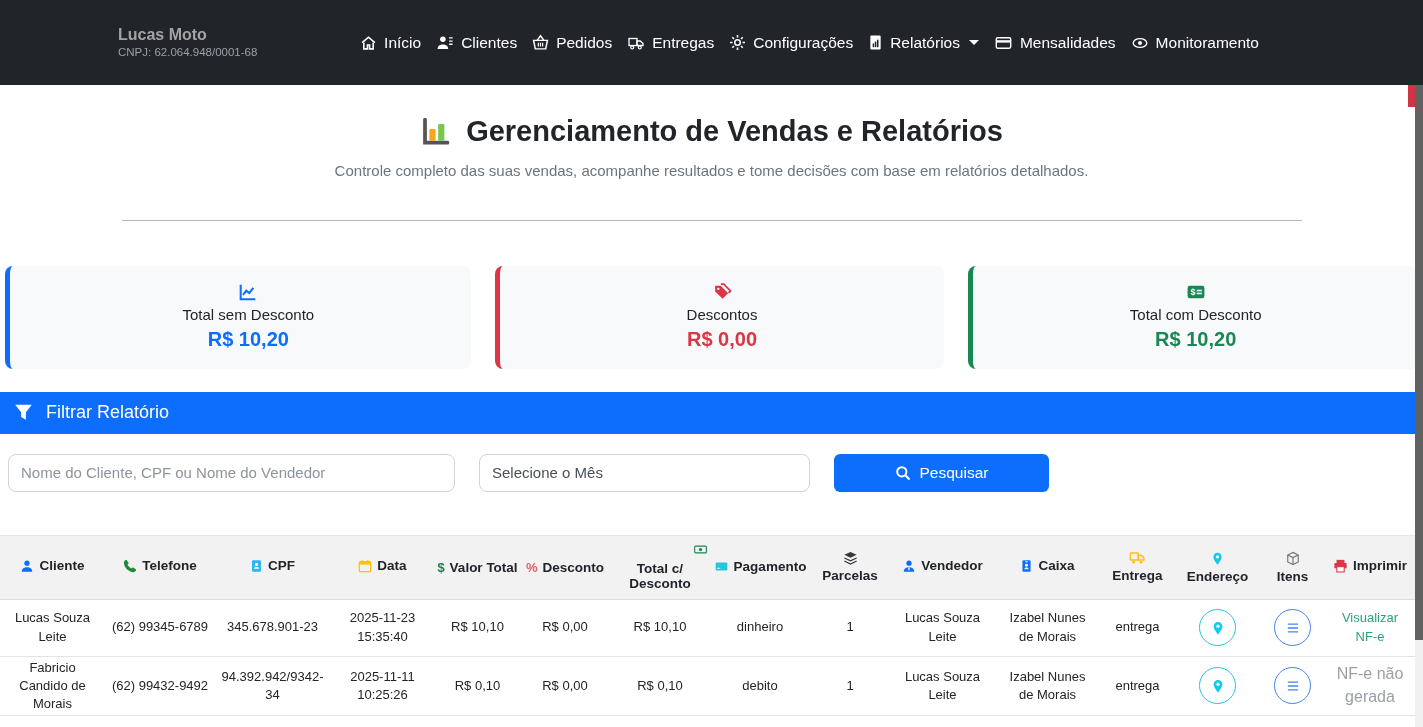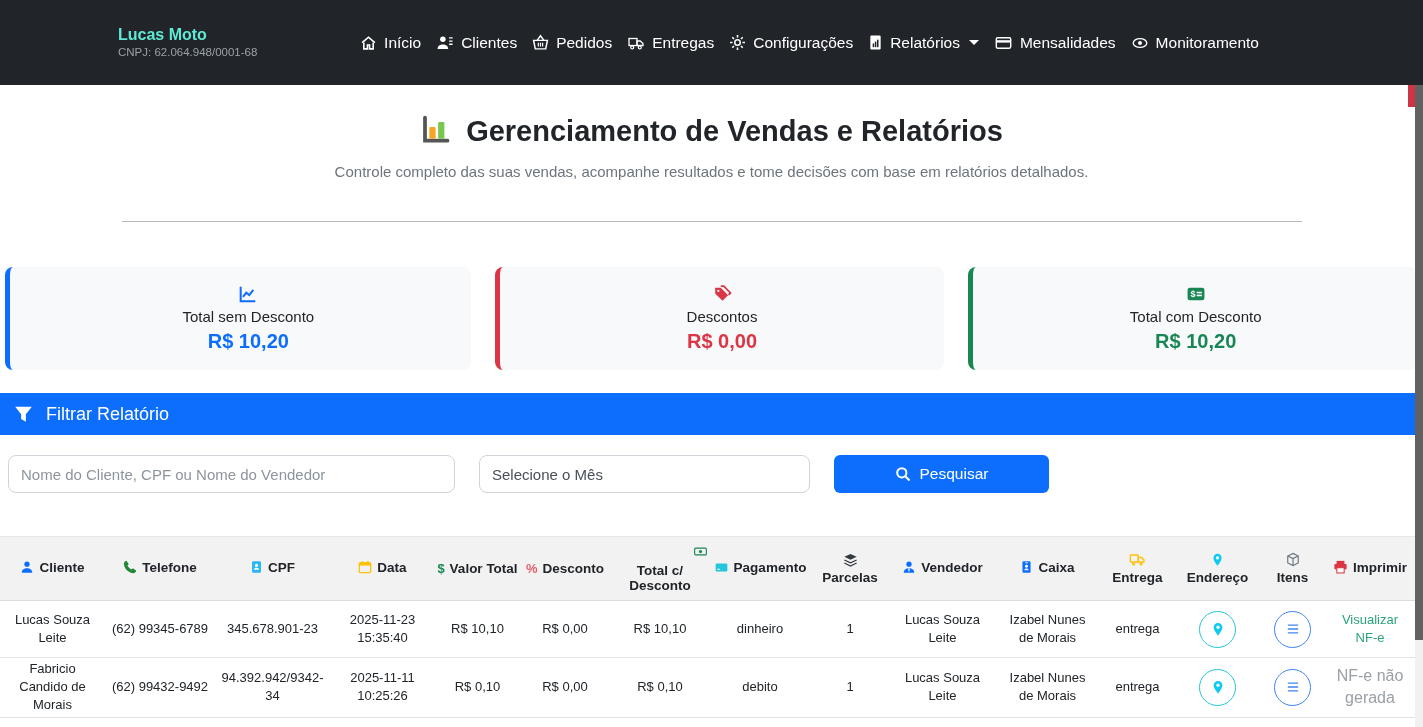--- a/index.html
+++ b/index.html
@@ -4,28 +4,28 @@
 <style>
   * { box-sizing: border-box; }
   html,body { margin:0; padding:0; }
   body {
     width:1423px; height:727px; overflow:hidden; position:relative;
     font-family:"Liberation Sans", sans-serif; background:#fff; color:#212529;
   }
   
   .navbar { height:85px; background:#212529; display:flex; align-items:center; padding:0 24px; }
   .brand { margin-left:94px; line-height:1.25; }
-  .brand-name { color:#5eead4; font-weight:700; font-size:16px; }
+  .brand-name { color:#a3a3a3; font-weight:700; font-size:16px; }
   .brand-cnpj { color:#9aa1a8; font-size:11.5px; }
   .nav-links { display:flex; align-items:center; gap:15px; margin-left:auto; margin-right:140px; }
   .nav-item { display:inline-flex; align-items:center; gap:7px; color:#fff; text-decoration:none; font-size:15.5px; cursor:pointer; white-space:nowrap; }
   .caret { width:0; height:0; border-left:5px solid transparent; border-right:5px solid transparent; border-top:5px solid #fff; margin-left:2px; }
   
   .page-header { text-align:center; padding-top:30px; }
-  .page-title { display:inline-flex; gap:16px; font-size:29px; font-weight:700; color:#212529; margin:0; }
+  .page-title { display:inline-flex; align-items:center; gap:16px; font-size:29px; font-weight:700; color:#212529; margin:0; }
   .page-subtitle { margin-top:11px; color:#6c757d; font-size:15px; }
   .divider { border:none; border-top:1px solid #b9b9b9; width:1180px; margin:41px auto 0; }
   
   .cards-row { display:flex; gap:24px; padding:0 5px; margin-top:45px; }
   .card { flex:1; background:#f8f9fa; border-radius:8px; height:103px; display:flex; flex-direction:column; align-items:center; justify-content:center; gap:5px; }
   .card-blue  { border-left:5px solid #0d6efd;padding-left:16px; }
   .card-red   { border-left:5px solid #dc3545; }
   .card-green { border-left:5px solid #198754; }
   .card-label { font-size:15px; color:#212529; }
   .card-value { font-size:20px; font-weight:700; }

